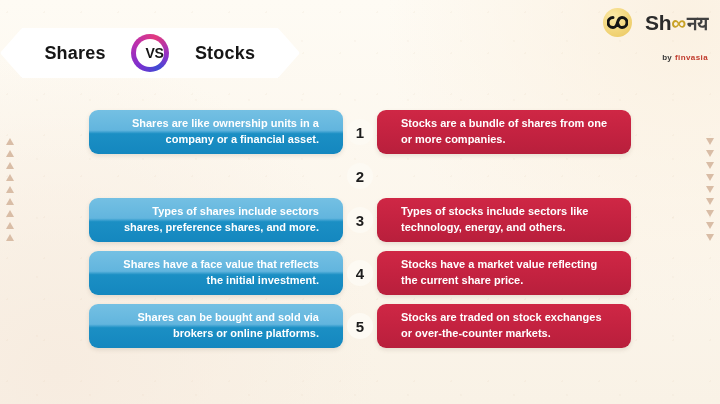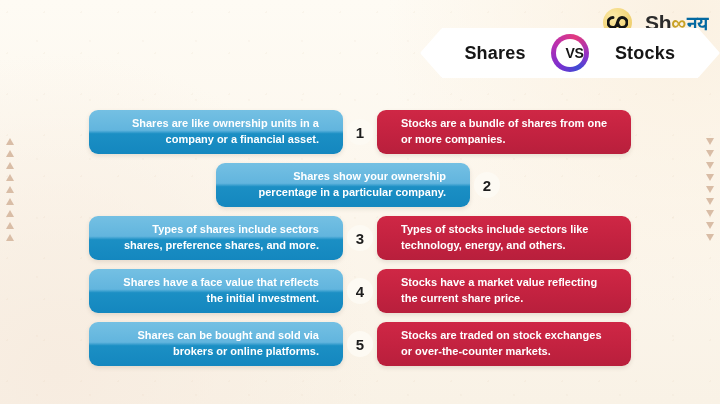--- a/index.html
+++ b/index.html
@@ -45,29 +45,29 @@
     background:radial-gradient(circle at 36% 30%, #fbe9a8 0%, #f2d57a 55%, #e9c65e 100%);
     display:flex; align-items:center; justify-content:center;
     flex:none;
   }
   .logo-mark svg { display:block; }
   .logo-word {
     font-size:21px; font-weight:700; letter-spacing:-.3px;
     color:#2b2b2b; line-height:1; display:flex; align-items:baseline;
   }
   .logo-word .hi { color:#c8a227; }
-  .logo-word .dev { color:#0369a1; font-size:19px; margin-left:1px; }
+  .logo-word .dev { color:#404040; font-size:19px; margin-left:1px; }
   .logo-by {
     font-size:8px; font-weight:700; color:#3a3a3a; margin-top:16px;
     display:flex; align-items:center; gap:3px; letter-spacing:.2px;
   }
   .logo-by .brand { color:#c0392b; letter-spacing:.4px; }
 
   
-  .header { position:absolute; top:28px; left:0; right:0; display:flex; justify-content:flex-end; }
+  .header { position:absolute; top:28px; left:0; right:0; display:flex; justify-content:flex-start; }
   .pill {
     position:relative;
     width:300px; height:50px;
     background:#ffffff;
     display:flex; align-items:center; justify-content:center;
     gap:0;
     clip-path:polygon(0 50%, 22px 0, calc(100% - 22px) 0, 100% 50%, calc(100% - 22px) 100%, 22px 100%);
     box-shadow:0 2px 6px rgba(120,100,80,.13);
   }
   .pill-label {
@@ -183,21 +183,20 @@
     <div class="row">
       <div class="card left">Shares are like ownership units in a company or a financial asset.</div>
       <div class="num">
         <div class="num-circle">
           <span>1</span>
         </div>
       </div>
       <div class="card right">Stocks are a bundle of shares from one or more companies.</div>
     </div>
     <div class="row">
-      <div class="card left">Shares show your ownership percentage in a particular company.</div>
       <div class="num">
         <div class="num-circle">
           <span>2</span>
         </div>
       </div>
     </div>
     <div class="row">
       <div class="card left">Types of shares include sectors shares, preference shares, and more.</div>
       <div class="num">
         <div class="num-circle">

